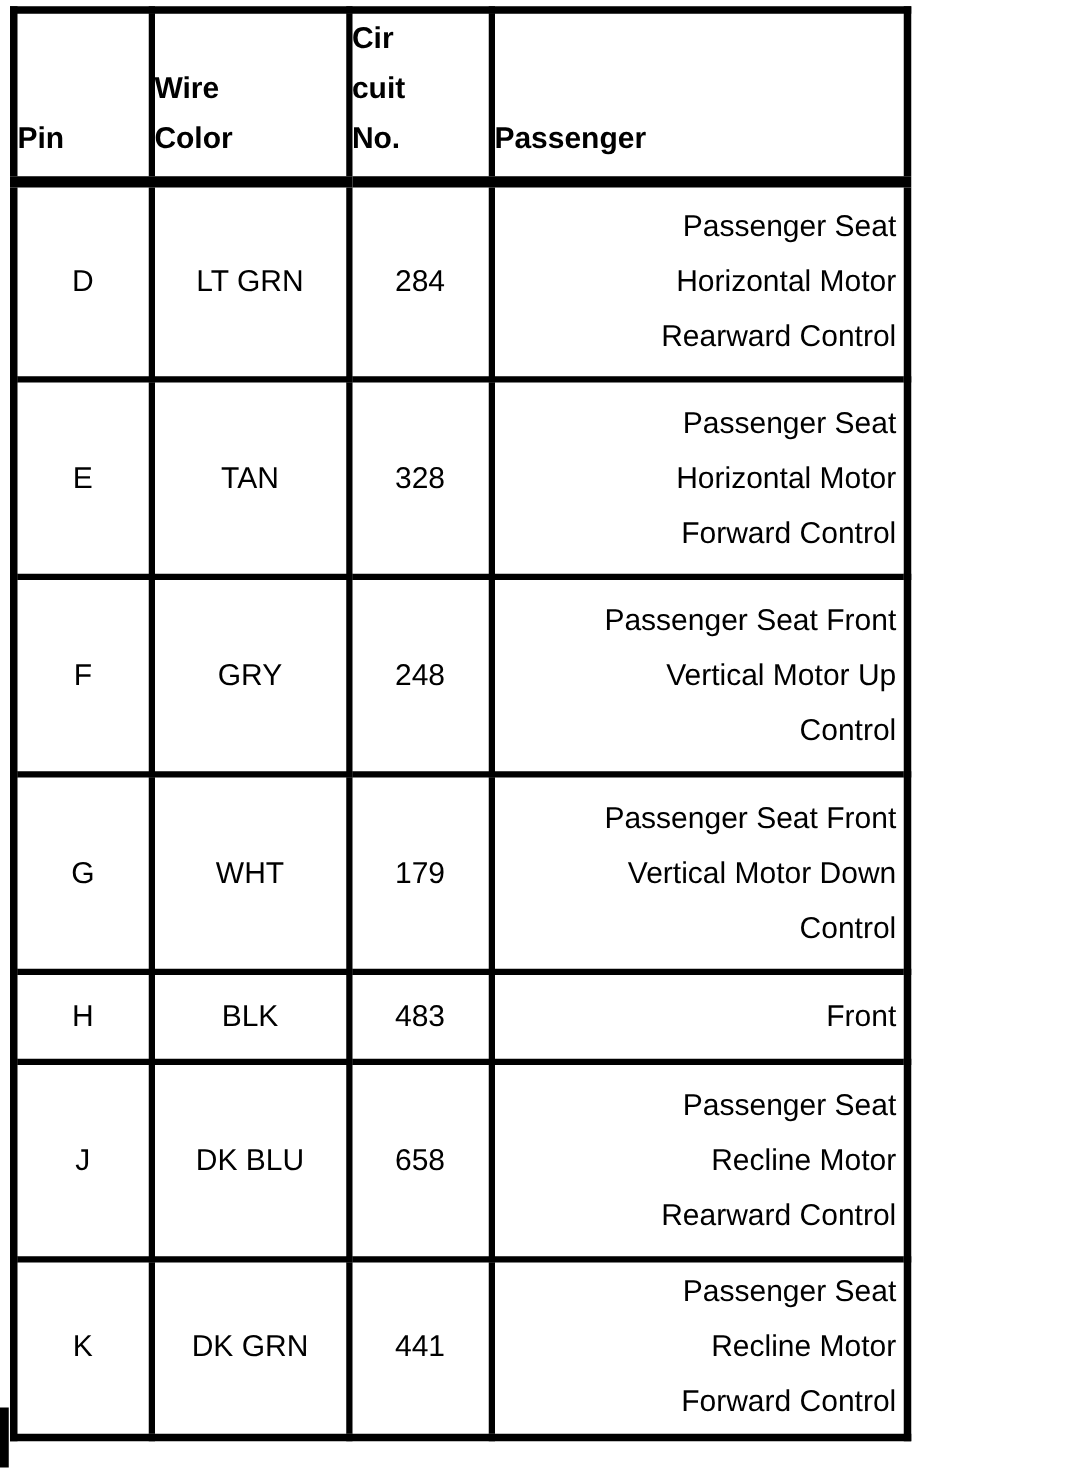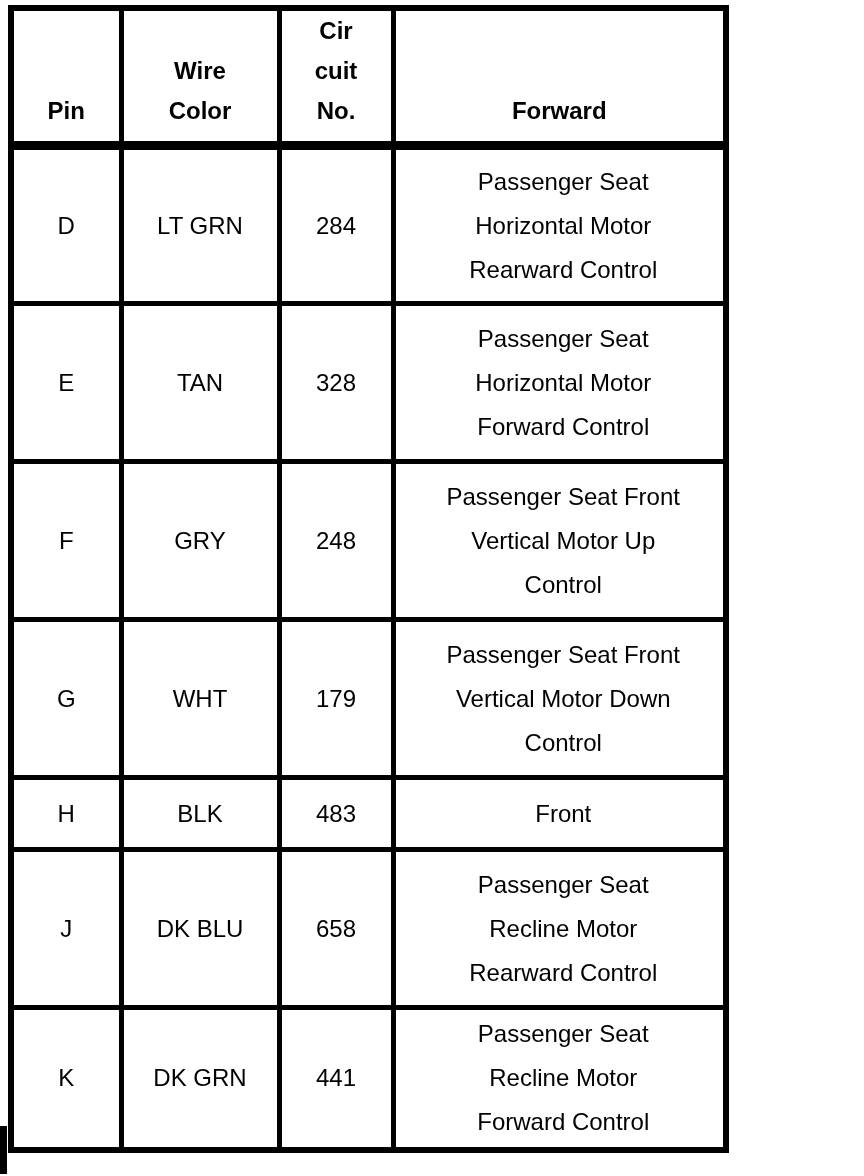--- a/index.html
+++ b/index.html
@@ -27,37 +27,37 @@
     background: #ffffff;
   }
   .pin-table th,
   .pin-table td {
     border: 5px solid #000000;
     overflow: hidden;
     padding: 0;
   }
   .pin-table thead th {
     vertical-align: bottom;
-    text-align: center;
+    text-align: left;
     font-weight: bold;
     font-size: 24px;
     line-height: 40px;
     padding-bottom: 10px;
     white-space: pre-line;
     border-bottom: 9px solid #000000;
   }
   .pin-table td {
     font-size: 24px;
     line-height: 44px;
     vertical-align: middle;
     text-align: center;
     white-space: pre-line;
   }
   .pin-table td.c-function {
-    text-align: center;
+    text-align: right;
     padding-left: 14px;
     padding-right: 6px;
   }
   tr.r-header { height: 116px; }
   tr.r-tall   { height: 158px; }
   tr.r-short  { height: 72px;  }
   tr.r-last   { height: 142px; }
   .scan-artifact {
     position: absolute;
     left: 0;
@@ -80,21 +80,21 @@
       <col style="width:333px">
     </colgroup>
     <thead>
       <tr class="r-header">
         <th>Pin</th>
         <th>Wire
 Color</th>
         <th>Cir
 cuit
 No.</th>
-        <th>Forward</th>
+        <th>Passenger</th>
       </tr>
     </thead>
     <tbody>
       <tr class="r-tall">
         <td class="c-pin">D</td>
         <td class="c-color">LT GRN</td>
         <td class="c-circuit">284</td>
         <td class="c-function">Passenger Seat
 Horizontal Motor
 Rearward Control</td>

